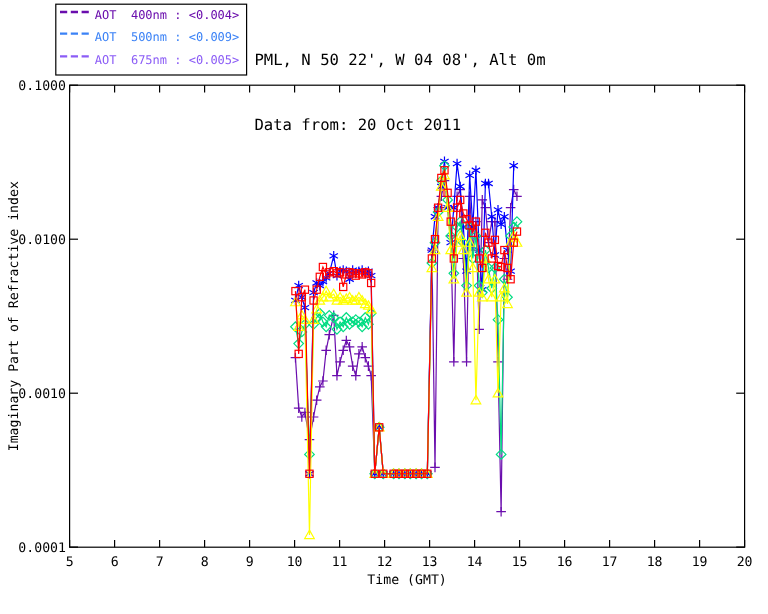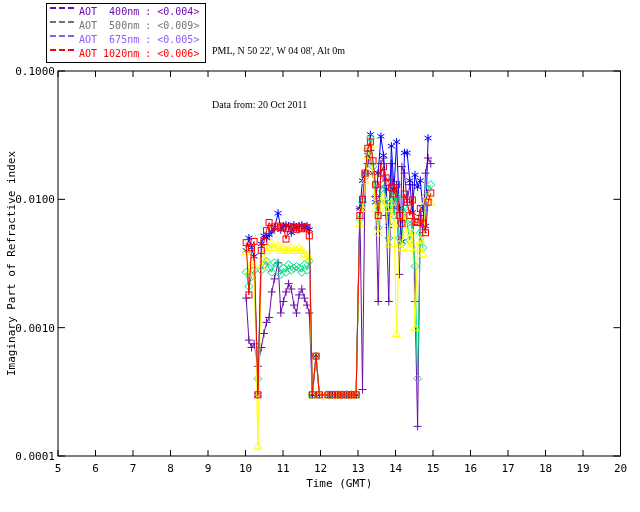--- a/index.html
+++ b/index.html
@@ -16,49 +16,45 @@
     box-sizing:border-box;
     padding:1px 3px;
     display:flex;flex-direction:column;justify-content:space-around;
     background:#fff;
   }
   .lrow{display:flex;align-items:flex-start;height:11px;}
   .dash{width:24px;border-top:2px dashed currentColor;margin-right:5px;flex:none;}
   .ltext{font-size:10px;line-height:10px;white-space:pre;}
   #header-text{
     position:absolute;left:212px;top:6px;
-    font-size:10px;line-height:18px;color:#000;white-space:pre;font-family:Liberation Serif, serif;
+    font-size:13px;line-height:18px;color:#000;white-space:pre;
   }
   svg text{
     font-family:"DejaVu Sans Mono","Liberation Mono",monospace;
     fill:#000;
   }
 </style>
 </head>
 <body>
 
 
 
 
 <div id="legend-box">
     <div class="lrow" style="color: rgb(106, 13, 173);">
       <span class="dash"></span>
       <span class="ltext">AOT  400nm : &lt;0.004&gt;</span>
     </div>
-    <div class="lrow" style="color: #737373;">
+    <div class="lrow" style="color: #3b82f6;">
       <span class="dash"></span>
       <span class="ltext">AOT  500nm : &lt;0.009&gt;</span>
     </div>
     <div class="lrow" style="color: #8b5cf6;">
       <span class="dash"></span>
       <span class="ltext">AOT  675nm : &lt;0.005&gt;</span>
-    </div>
-    <div class="lrow" style="color: rgb(255, 0, 0);">
-      <span class="dash"></span>
-      <span class="ltext">AOT 1020nm : &lt;0.006&gt;</span>
     </div>
   </div>
 
 
 <div id="header-text">
   <div>PML, N 50 22', W 04 08', Alt 0m</div>
   <div>Data from: 20 Oct 2011</div>
 </div>
 
 

